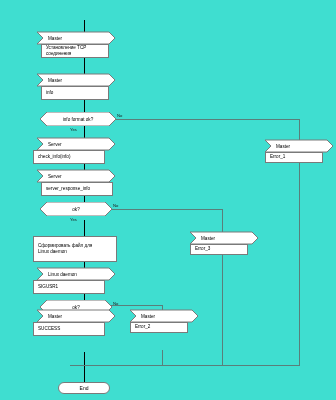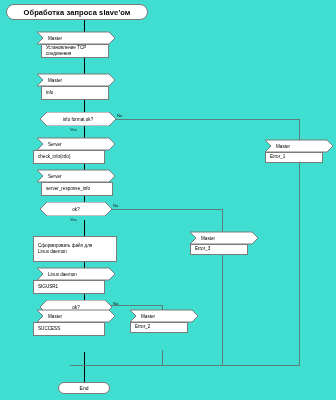--- a/index.html
+++ b/index.html
@@ -149,23 +149,20 @@
   <div class="branch-h" style="left:110px; top:209px; width:113px;"></div>
   <div class="branch-v" style="left:222px; top:209px; height:24px;"></div>
   <div class="branch-v" style="left:222px; top:255px; height:110px;"></div>
 
   <div class="branch-h" style="left:110px; top:305px; width:53px;"></div>
   <div class="branch-v" style="left:162px; top:305px; height:23px;"></div>
   <div class="branch-v" style="left:162px; top:350px; height:15px;"></div>
 
   <div class="branch-h" style="left:70px; top:365px; width:230px;"></div>
 
-  <div class="title-node" style="left:6px; top:4px; width:142px; height:16px;">
-    <span>Обработка запроса slave'ом</span>
-  </div>
 
   <div class="actor-wrap" style="left:37px; top:32px; width:72px; height:12px;">
     <svg width="80" height="12" viewBox="0 0 80 12">
       <path d="M0,0 L72,0 L78,6 L72,12 L0,12 L6,6 Z" fill="#ffffff" stroke="#7a7a7a" stroke-width="1"></path>
     </svg>
     <span class="actor-label">Master</span>
   </div>
   <div class="msg multi" style="left:41px; top:44px; width:68px; height:14px;">
     <span>Установление TCP соединения</span>
   </div>

